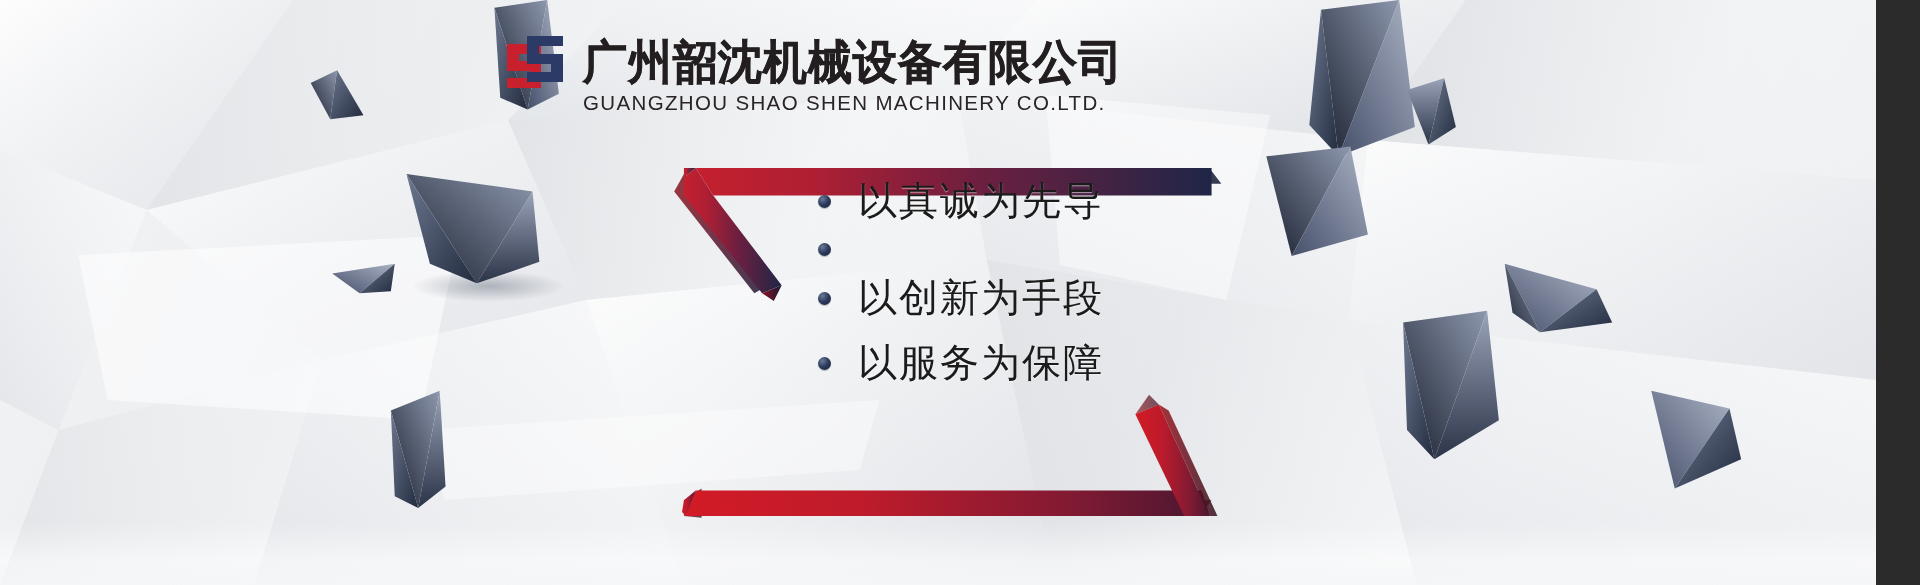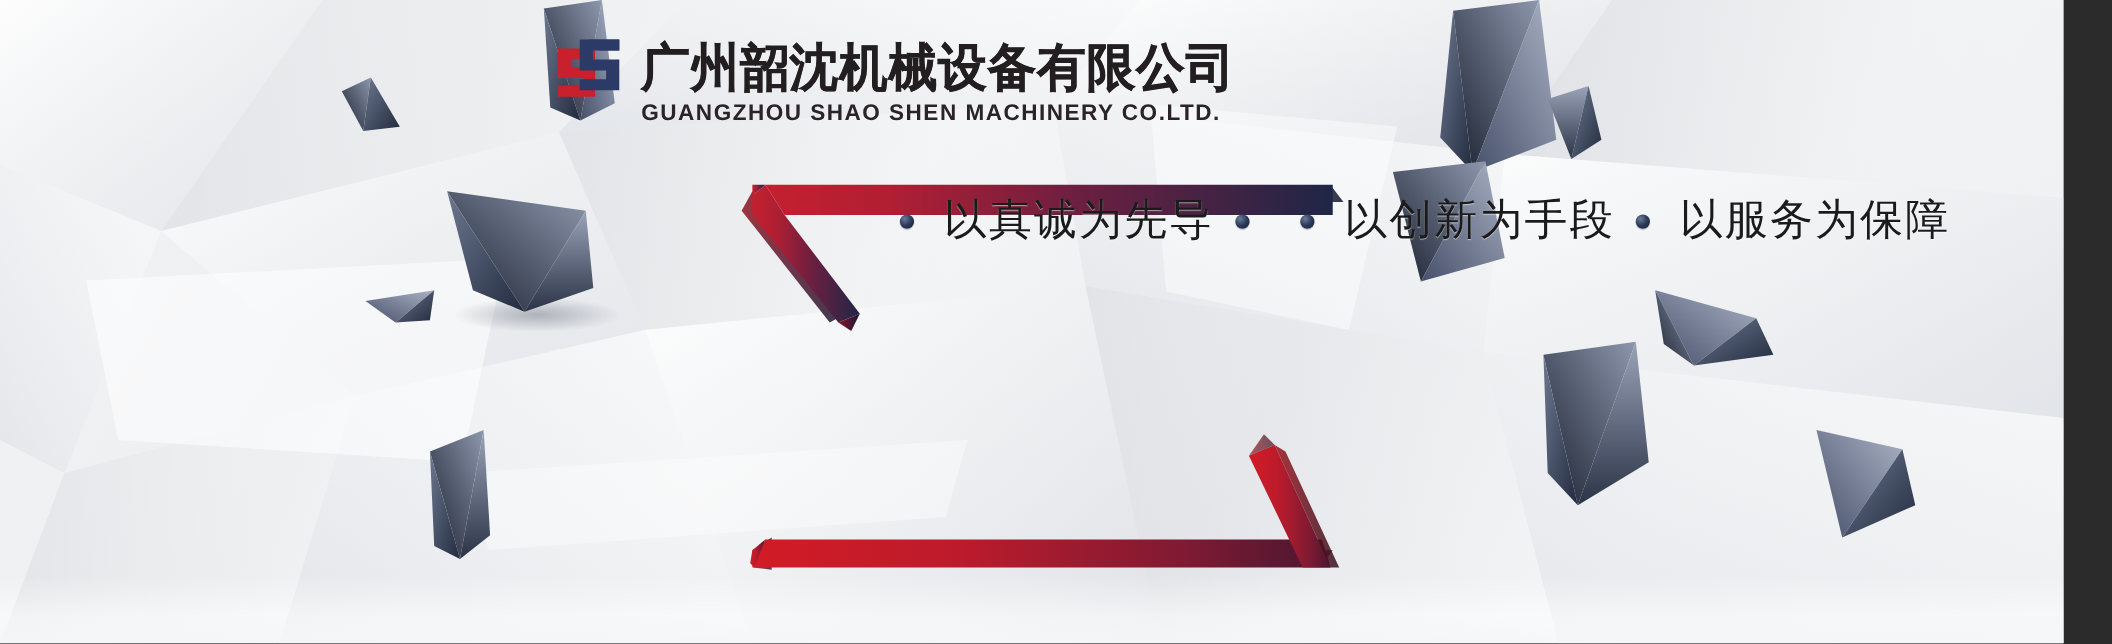--- a/index.html
+++ b/index.html
@@ -32,32 +32,32 @@
     font-family:"Liberation Sans", sans-serif;
     font-size:44px; line-height:50px;
     font-weight:bold; letter-spacing:1px;
     color:#231f20;
     white-space:nowrap;
     -webkit-text-stroke:0.6px #231f20;
     transform:scaleY(1.06); transform-origin:left top;
   }
   .logo-en{
     font-size:20.5px; line-height:24px;
-    font-weight:bold; letter-spacing:1.35px;
+    font-weight:normal; letter-spacing:1.35px;
     color:#2a2426; white-space:nowrap;
     margin-top:5px;
   }
 
   
   .brackets{ position:absolute; left:0; top:0; width:100%; height:100%; }
 
   
   .bullets{
     position:absolute; left:818px; top:178px;
-    display:flex; flex-direction:row; gap:19px;
+    display:flex; flex-direction:column; gap:19px;
   }
   .bullet-row{ display:flex; align-items:center; }
   .dot{
     width:13px; height:13px; border-radius:50%; flex:none;
     background:radial-gradient(circle at 34% 30%, #6b7a96 0%, #2c3b5c 48%, #141d33 100%);
     box-shadow:0 1px 1px rgba(0,0,0,.25);
     margin-right:27px;
   }
   .bullet-text{
     font-family:"Liberation Sans", sans-serif;

